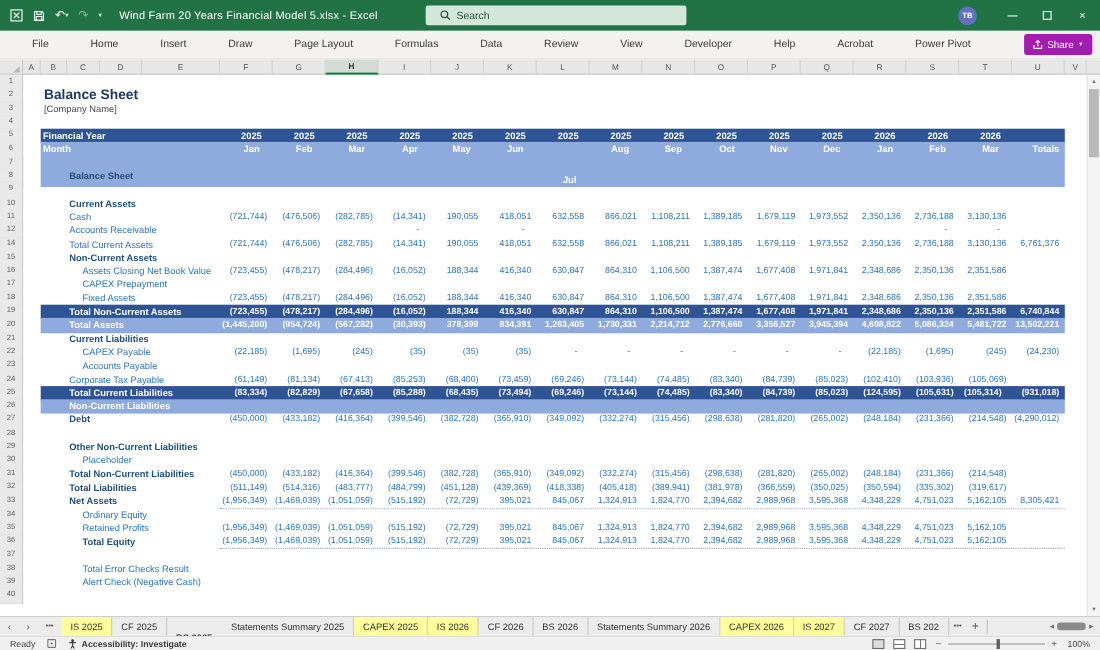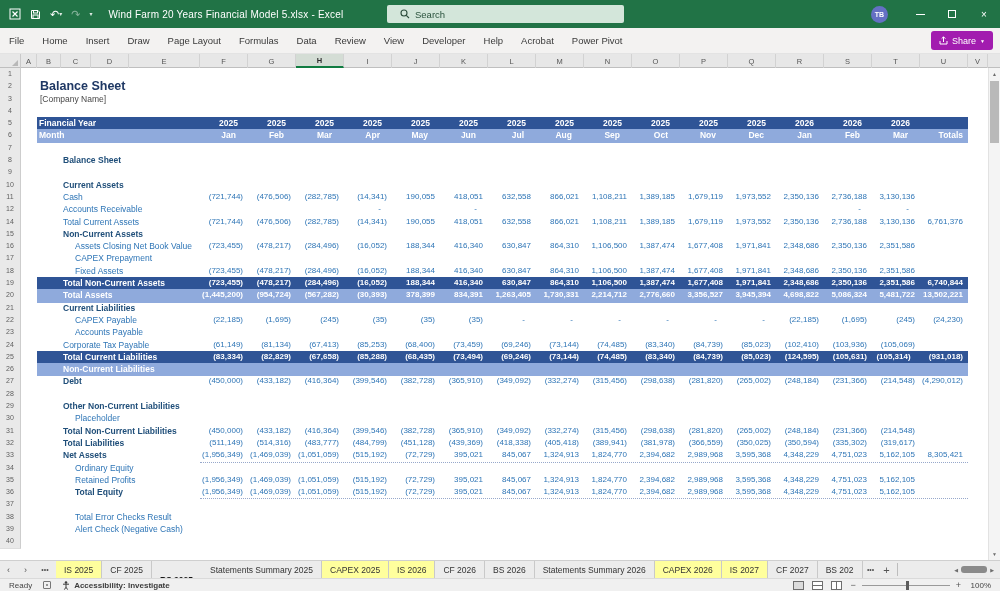--- a/index.html
+++ b/index.html
@@ -18,21 +18,21 @@
              display:flex;align-items:center;padding-left:13px;gap:5px;color:#29523c;font-size:9.5px;cursor:text;}
   .tb-right{margin-left:auto;display:flex;align-items:center;height:100%;}
   .avatar{width:17px;height:17px;border-radius:50%;background:#6470c4;color:#fff;font-size:7px;font-weight:bold;
           display:flex;align-items:center;justify-content:center;margin-right:16px;}
   .winbtn{width:32px;height:100%;display:flex;align-items:center;justify-content:center;font-size:10px;}
   .min-bar{width:9px;height:1px;background:#fff;display:block;}
   .restore-sq{width:8px;height:8px;border:1px solid #fff;display:block;}
 
   
   .ribbon{height:26px;background:#f3f2f1;display:flex;align-items:center;position:relative;border-bottom:1px solid #e3e3e3;}
-  .rtab{font-size:9.5px;color:#3a3a3a;padding:0 9px;height:100%;display:flex;align-items:center;white-space:nowrap;}
+  .rtab{font-size:9.5px;color:#3a3a3a;padding:0 9px;height:100%;display:flex;align-items:center;white-space:nowrap;margin-left:20px;}
   .share-btn{position:absolute;right:7px;top:3px;height:19px;background:#a21caf;color:#fff;border-radius:3px;
              display:flex;align-items:center;gap:4px;padding:0 8px;font-size:9px;}
   .share-caret{font-size:5px;}
 
   
   .gridcols{display:grid;grid-template-columns:21px 16px 24px 30px 38px 71px repeat(16,48px) 20px;}
   .colheaders{height:14px;background:#e7e7e7;border-bottom:1px solid #bfbfbf;width:1000px;}
   .chcell{font-size:7.5px;color:#555;display:flex;align-items:center;justify-content:center;
           border-right:1px solid #d2d2d2;height:14px;}
   .chcell.sel{background:#d4ddd5;border-bottom:2px solid #107c41;color:#2b2b2b;font-weight:bold;}
@@ -237,21 +237,21 @@
         <div class="srow gridcols">
           <div class="rnum">6</div>
           <div class="bannerbg bg-light"></div>
           <div class="lbl wht" style="grid-column: 3 / 7;">Month</div>
           <div class="num wht mo" style="grid-column: 7;">Jan</div>
           <div class="num wht mo" style="grid-column: 8;">Feb</div>
           <div class="num wht mo" style="grid-column: 9;">Mar</div>
           <div class="num wht mo" style="grid-column: 10;">Apr</div>
           <div class="num wht mo" style="grid-column: 11;">May</div>
           <div class="num wht mo" style="grid-column: 12;">Jun</div>
-          <div class="num wht mo" style="grid-column: 13;">Jul</div>
+          <div class="num wht mo" style="grid-column: 13; margin-top: 28px;">Jul</div>
           <div class="num wht mo" style="grid-column: 14;">Aug</div>
           <div class="num wht mo" style="grid-column: 15;">Sep</div>
           <div class="num wht mo" style="grid-column: 16;">Oct</div>
           <div class="num wht mo" style="grid-column: 17;">Nov</div>
           <div class="num wht mo" style="grid-column: 18;">Dec</div>
           <div class="num wht mo" style="grid-column: 19;">Jan</div>
           <div class="num wht mo" style="grid-column: 20;">Feb</div>
           <div class="num wht mo" style="grid-column: 21;">Mar</div>
           <div class="num wht tot-head" style="grid-column: 22;">Totals</div>
         </div>

